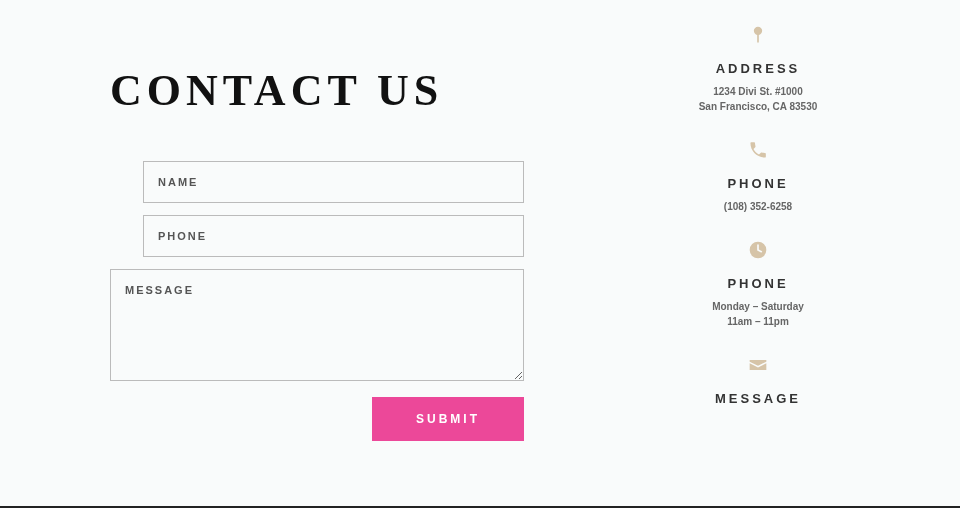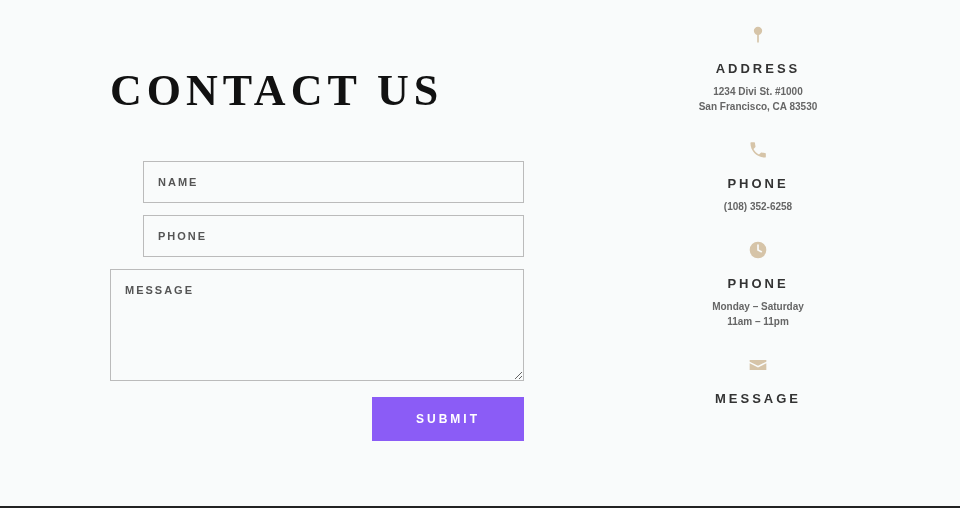--- a/index.html
+++ b/index.html
@@ -66,21 +66,21 @@
   .form-full {
     width: 414px;
     margin-bottom: 12px;
   }
   .btn-row {
     width: 414px;
     display: flex;
     justify-content: flex-end;
   }
   .submit {
-    background: #8b5cf6;
+    background: #ec4899;
     color: #fff;
     border: none;
     padding: 15px 44px;
     font-size: 12px;
     letter-spacing: 3px;
     font-weight: 600;
     cursor: pointer;
   }
   .info-block {
     margin-bottom: 26px;

